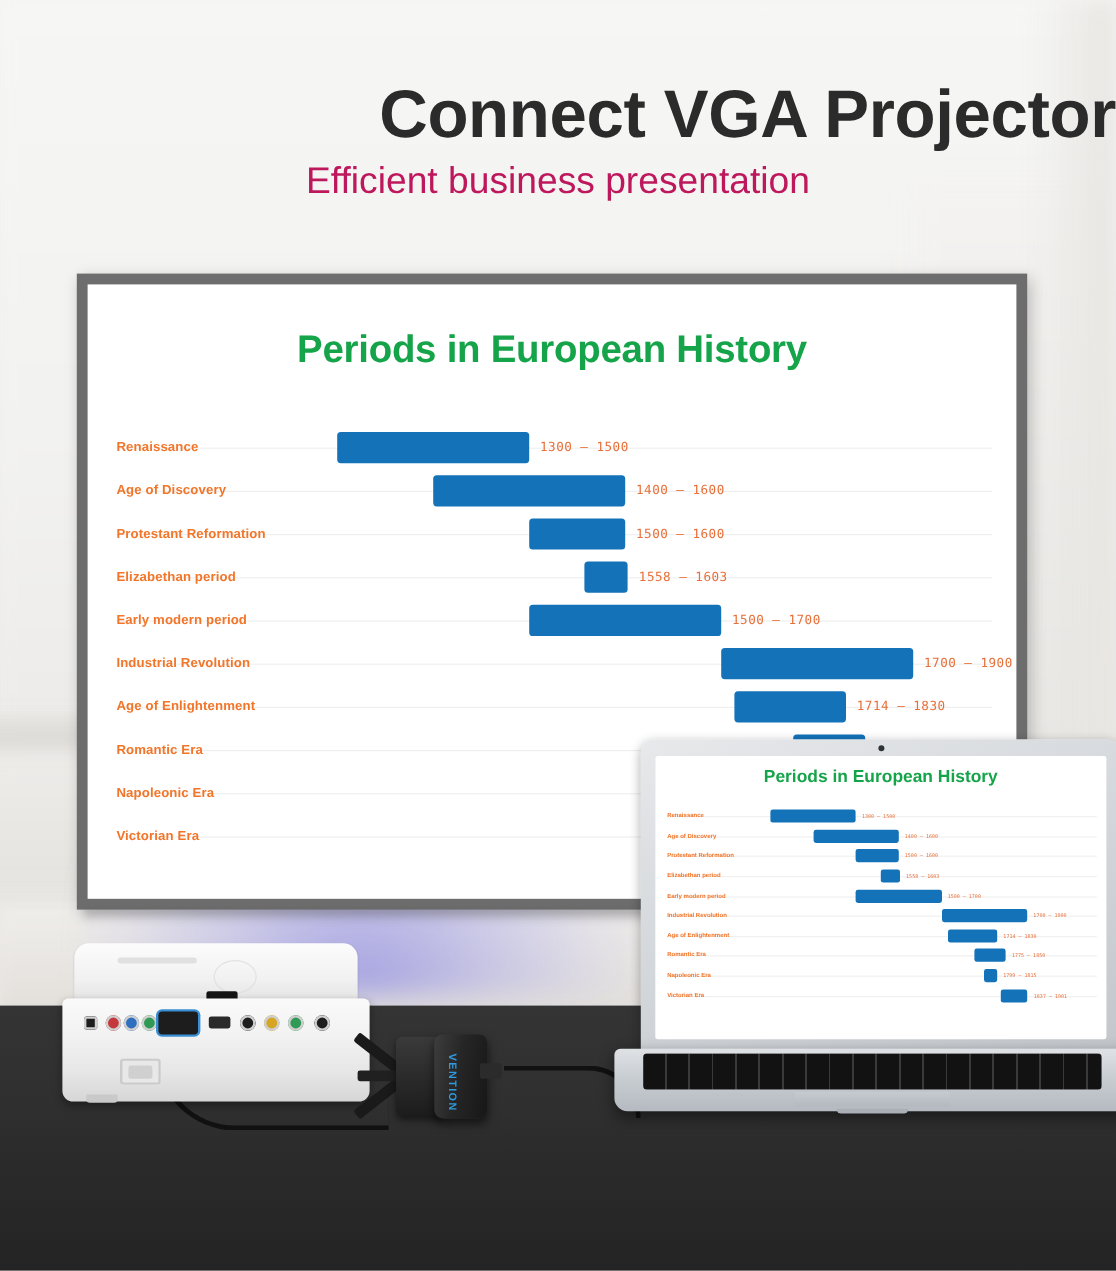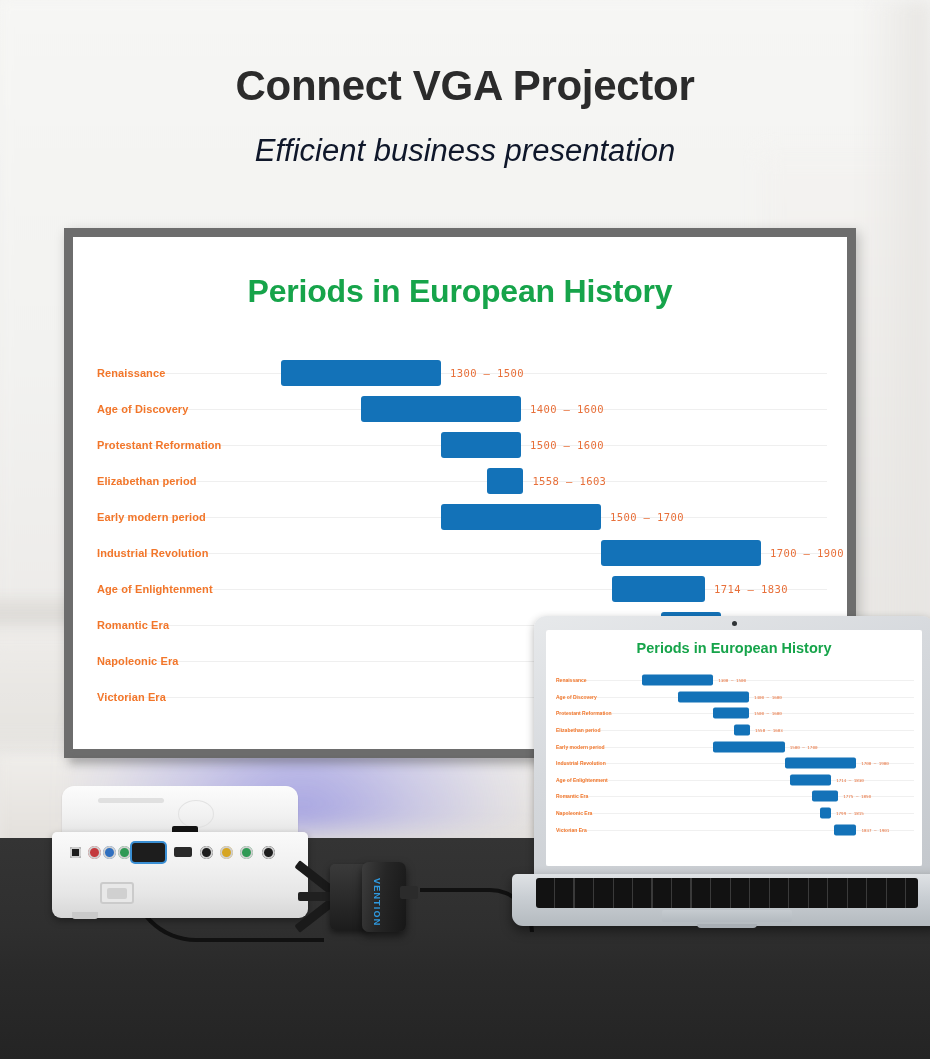--- a/index.html
+++ b/index.html
@@ -26,26 +26,26 @@
   .bd-red{position:absolute;left:140px;top:588px;width:28px;height:16px;border-radius:50%;
     background:#c8736d;filter:blur(7px);opacity:.55;}
   .bd-colblock{position:absolute;left:760px;top:150px;width:180px;height:520px;
     background:linear-gradient(180deg,#f4f3f1,#e8e6e3);filter:blur(10px);opacity:.8;}
   .bd-right-edge{position:absolute;right:0;top:0;width:70px;height:760px;
     background:linear-gradient(90deg,rgba(235,233,230,0),#e7e5e2);filter:blur(8px);}
   .bd-desk{position:absolute;left:0;top:756px;width:100%;height:110px;
     background:linear-gradient(180deg,#efedea 0%,#e6e3df 60%,#dedbd6 100%);filter:blur(5px);}
 
   
-  .title{position:absolute;left:0;top:62px;width:100%;text-align:center;
-    font-size:42px;font-weight:700;color:#2b2b2b;letter-spacing:-.3px;
+  .title{position:absolute;left:0;top:62px;width:100%;text-align:right;
+    font-size:56px;font-weight:700;color:#2b2b2b;letter-spacing:-.3px;
     font-family:"Liberation Sans",sans-serif;}
   .subtitle{position:absolute;left:0;top:133px;width:100%;text-align:center;
-    font-size:31px;font-weight:400;color:#0f172a;
-    font-family:"Liberation Sans",sans-serif;font-style:italic;}
+    font-size:31px;font-weight:400;color:#be185d;
+    font-family:"Liberation Sans",sans-serif;}
 
   
   .screen-frame{position:absolute;left:64px;top:228px;width:792px;height:530px;
     background:#6d6d6d;box-shadow:3px 4px 12px rgba(0,0,0,.22);}
   .screen-frame::after{content:"";position:absolute;left:6px;right:-10px;bottom:-9px;height:10px;
     background:linear-gradient(180deg,rgba(90,90,90,.35),rgba(90,90,90,0));filter:blur(3px);}
   .screen-inner{position:absolute;left:9px;top:9px;right:9px;bottom:9px;background:#ffffff;overflow:hidden;}
   .beam-glow{position:absolute;left:70px;top:600px;width:460px;height:230px;
     background:radial-gradient(ellipse at 50% 100%,rgba(108,106,226,.55) 0%,rgba(130,128,232,.30) 35%,rgba(160,160,240,.10) 62%,rgba(255,255,255,0) 80%);
     filter:blur(12px);pointer-events:none;}

